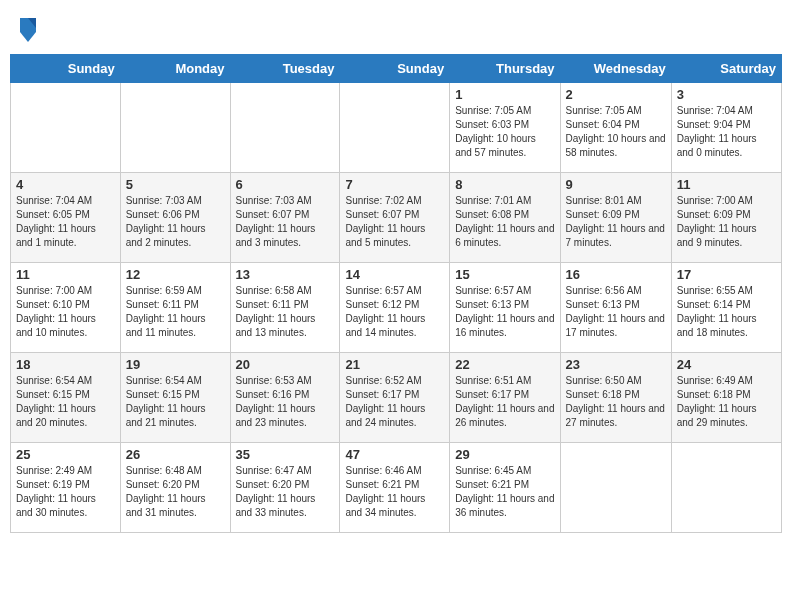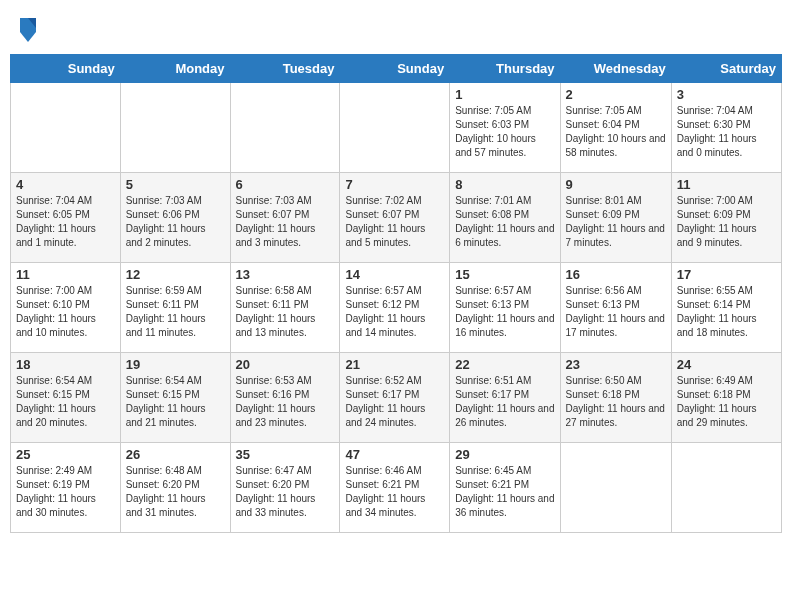--- a/index.html
+++ b/index.html
@@ -135,21 +135,21 @@
         </td>
         <td>
           <div class="day-number">2</div>
           <div class="day-info">Sunrise: 7:05 AM
 Sunset: 6:04 PM
 Daylight: 10 hours and 58 minutes.</div>
         </td>
         <td>
           <div class="day-number">3</div>
           <div class="day-info">Sunrise: 7:04 AM
-Sunset: 6:30 PM
+Sunset: 9:04 PM
 Daylight: 11 hours and 0 minutes.</div>
         </td>
       </tr>
       <tr>
         <td>
           <div class="day-number">4</div>
           <div class="day-info">Sunrise: 7:04 AM
 Sunset: 6:05 PM
 Daylight: 11 hours and 1 minute.</div>
         </td>

